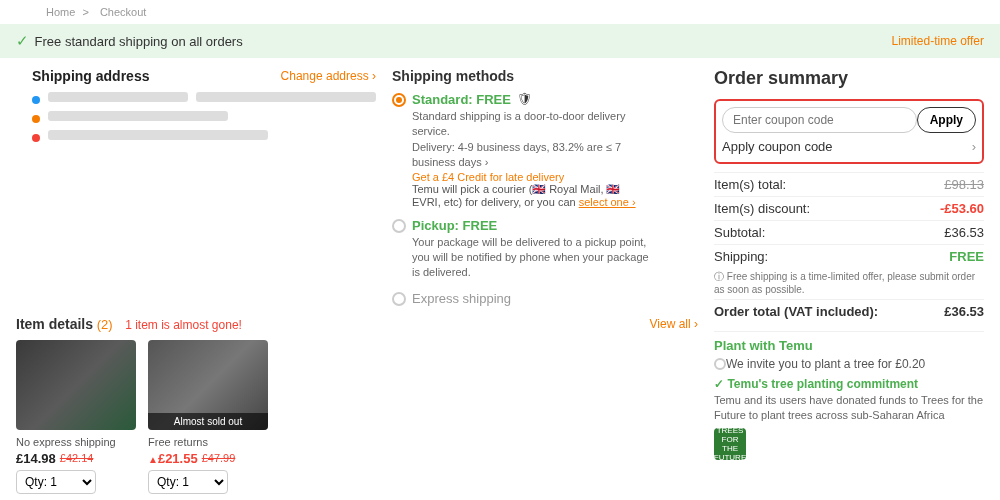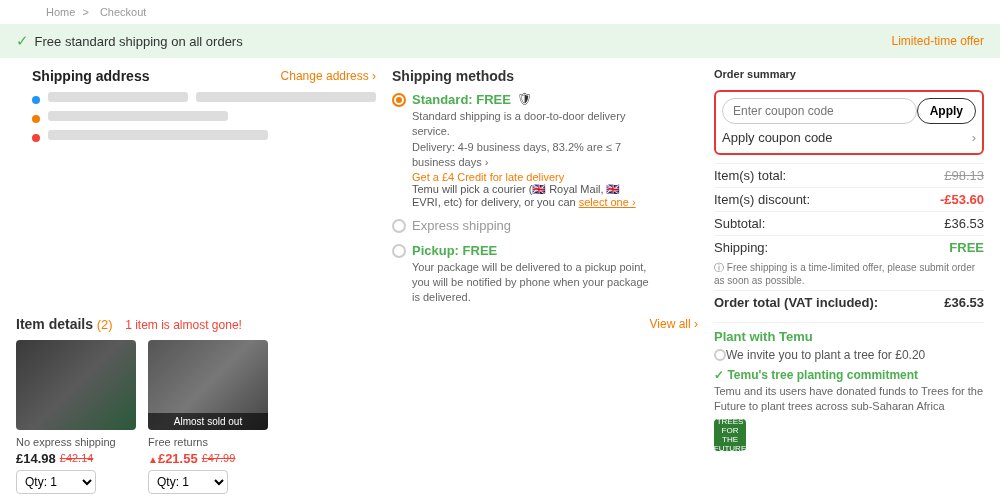--- a/index.html
+++ b/index.html
@@ -81,21 +81,21 @@
     .radio-filled { border-color: #f57c00; position: relative; }
     .radio-filled::after { content: ''; position: absolute; top: 2px; left: 2px; width: 6px; height: 6px; border-radius: 50%; background: #f57c00; }
     .method-name { color: #4caf50; font-weight: bold; font-size: 13px; }
     .method-name-icon { font-size: 12px; }
     .method-desc { font-size: 11px; color: #666; margin-left: 20px; line-height: 1.4; }
     .method-credit { color: #f57c00; font-size: 11px; margin-left: 20px; }
     .method-courier { font-size: 11px; color: #555; margin-left: 20px; }
     .select-link { color: #f57c00; text-decoration: underline; font-size: 11px; cursor: pointer; }
 
     
-    .order-summary-title { font-size: 11px; font-weight: bold; margin-bottom: 10px; }
+    .order-summary-title { font-size: 18px; font-weight: bold; margin-bottom: 10px; }
 
     .coupon-box { border: 2px solid #e53935; border-radius: 6px; padding: 6px; margin-bottom: 8px; }
     .coupon-input-row { display: flex; margin-bottom: 4px; }
     .coupon-input { flex: 1; border: 1px solid #ccc; border-radius: 16px; padding: 5px 10px; font-size: 12px; color: #999; outline: none; }
     .apply-btn { background: #fff; border: 1px solid #333; border-radius: 16px; padding: 5px 12px; font-size: 12px; cursor: pointer; font-weight: bold; }
     .apply-coupon-row { display: flex; justify-content: space-between; align-items: center; font-size: 13px; padding: 2px 0; cursor: pointer; }
     .chevron-right { color: #999; }
 
     .price-row { display: flex; justify-content: space-between; align-items: center; padding: 4px 0; font-size: 13px; border-top: 1px solid #f0f0f0; }
     .price-row:first-child { border-top: none; }
@@ -183,30 +183,30 @@
           <div class="method-credit">Get a £4 Credit for late delivery</div>
           <div class="method-courier">
             <span>Temu will pick a courier (🇬🇧 Royal Mail, 🇬🇧 EVRI, etc) for delivery, or you can</span>
             <a class="select-link">select one ›</a>
           </div>
         </div>
 
         <div class="method-option">
           <div class="method-header">
             <div class="radio-circle"></div>
-            <span style="color:#999;font-size:13px;">Express shipping</span>
-          </div>
+            <span class="method-name">Pickup: FREE</span>
+          </div>
+          <div class="method-desc">Your package will be delivered to a pickup point, you will be notified by phone when your package is delivered.</div>
         </div>
 
         <div class="method-option">
           <div class="method-header">
             <div class="radio-circle"></div>
-            <span class="method-name">Pickup: FREE</span>
-          </div>
-          <div class="method-desc">Your package will be delivered to a pickup point, you will be notified by phone when your package is delivered.</div>
+            <span style="color:#999;font-size:13px;">Express shipping</span>
+          </div>
         </div>
       </div>
     </div>
 
     <div>
       <div class="item-details-header">
         <div>
           <span class="item-details-title">Item details</span>
           <span class="item-count">(2)</span>
           <span class="almost-gone">1 item is almost gone!</span>

